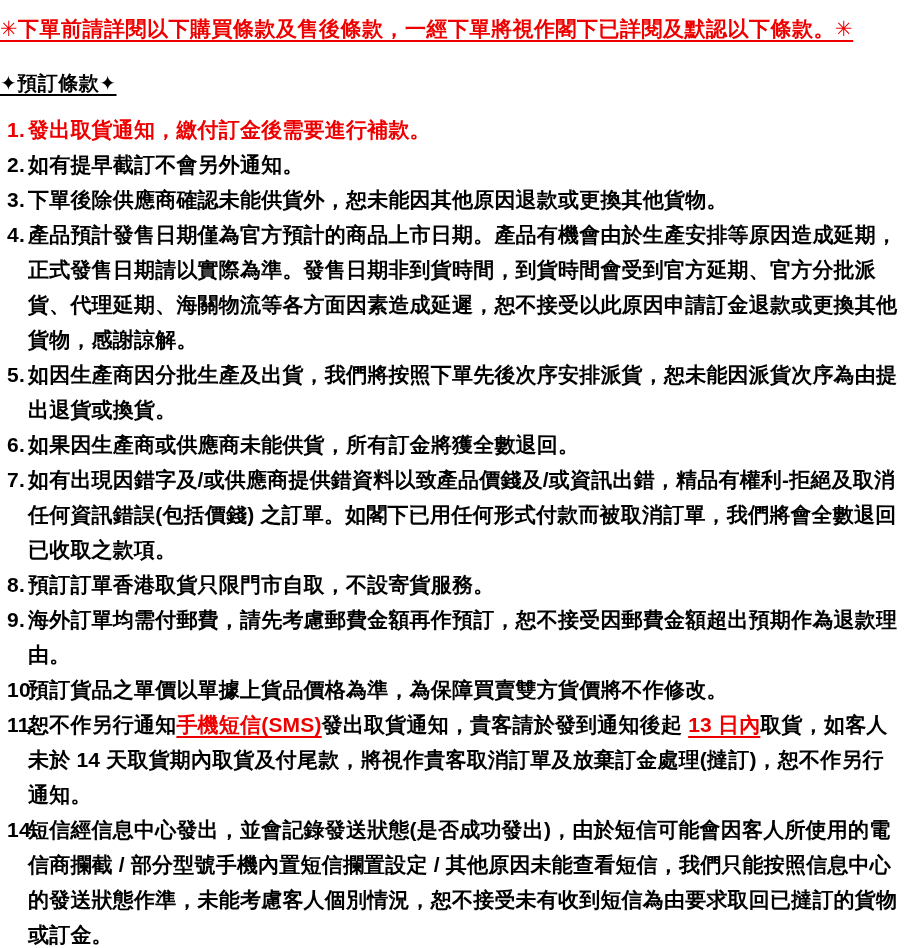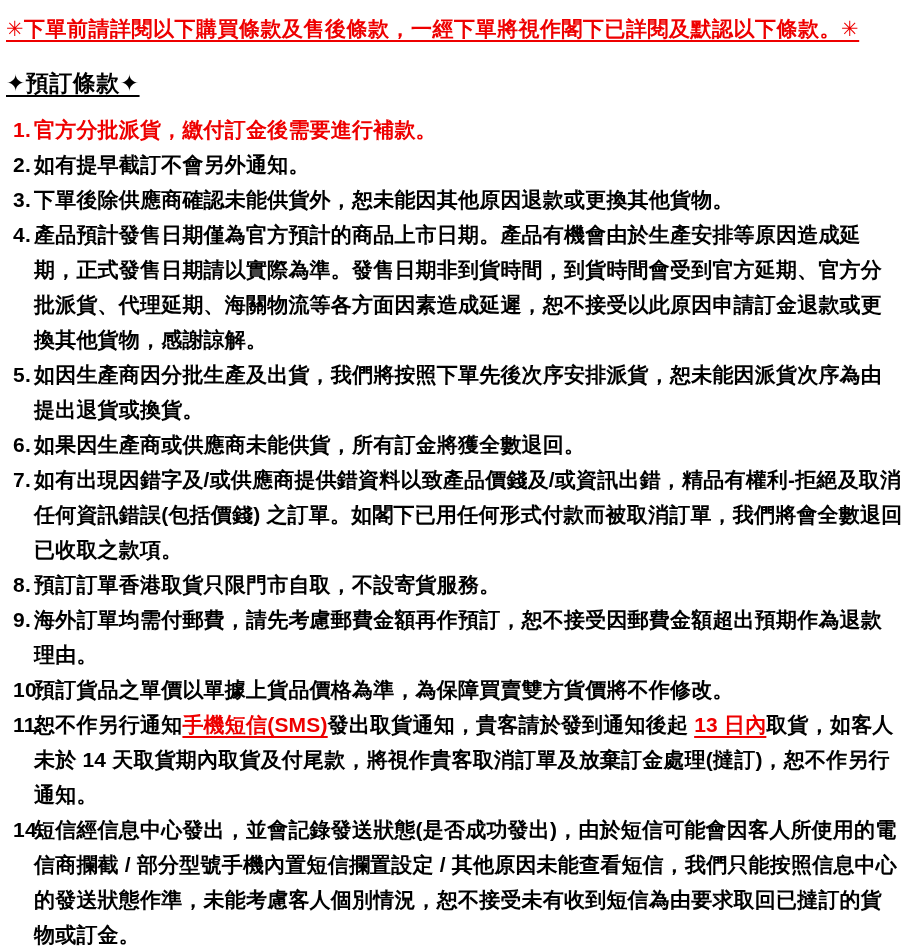--- a/index.html
+++ b/index.html
@@ -15,33 +15,33 @@
     background:#ffffff;
     overflow:hidden;
     font-family:"Liberation Sans","DejaVu Sans",sans-serif;
     font-weight:700;
     color:var(--ink);
   }
   .page{
     box-sizing:border-box;
     width:913px;
     height:948px;
-    padding:14px 10px 0 6px;
+    padding:14px 10px 0 0;
   }
   .notice{
     color:var(--red);
     font-size:21px;
     line-height:30px;
     text-decoration:underline;
     text-underline-offset:4px;
     letter-spacing:0.5px;
   }
   .section-title{
     margin-top:26px;
-    font-size:23px;
+    font-size:20px;
     line-height:26px;
     text-decoration:underline;
     text-underline-offset:4px;
     letter-spacing:0.5px;
   }
   .terms{
     margin-top:16px;
     font-size:21px;
     line-height:35px;
   }
@@ -70,21 +70,21 @@
 </style>
 </head>
 <body>
 
 <div class="page">
   <div class="notice">✳下單前請詳閱以下購買條款及售後條款，一經下單將視作閣下已詳閱及默認以下條款。✳</div>
 
   <div class="section-title">✦預訂條款✦</div>
 
   <div class="terms">
-      <div class="term red-item"><span class="term-num">1.</span><span><span class="seg-red">官方分批派貨，繳付訂金後需要進行補款。</span></span></div>
+      <div class="term red-item"><span class="term-num">1.</span><span><span class="seg-red">發出取貨通知，繳付訂金後需要進行補款。</span></span></div>
       <div class="term"><span class="term-num">2.</span><span><span class="seg-normal">如有提早截訂不會另外通知。</span></span></div>
       <div class="term"><span class="term-num">3.</span><span><span class="seg-normal">下單後除供應商確認未能供貨外，恕未能因其他原因退款或更換其他貨物。</span></span></div>
       <div class="term"><span class="term-num">4.</span><span><span class="seg-normal">產品預計發售日期僅為官方預計的商品上市日期。產品有機會由於生產安排等原因造成延期，正式發售日期請以實際為準。發售日期非到貨時間，到貨時間會受到官方延期、官方分批派貨、代理延期、海關物流等各方面因素造成延遲，恕不接受以此原因申請訂金退款或更換其他貨物，感謝諒解。</span></span></div>
       <div class="term"><span class="term-num">5.</span><span><span class="seg-normal">如因生產商因分批生產及出貨，我們將按照下單先後次序安排派貨，恕未能因派貨次序為由提出退貨或換貨。</span></span></div>
       <div class="term"><span class="term-num">6.</span><span><span class="seg-normal">如果因生產商或供應商未能供貨，所有訂金將獲全數退回。</span></span></div>
       <div class="term"><span class="term-num">7.</span><span><span class="seg-normal">如有出現因錯字及/或供應商提供錯資料以致產品價錢及/或資訊出錯，精品有權利-拒絕及取消任何資訊錯誤(包括價錢) 之訂單。如閣下已用任何形式付款而被取消訂單，我們將會全數退回已收取之款項。</span></span></div>
       <div class="term"><span class="term-num">8.</span><span><span class="seg-normal">預訂訂單香港取貨只限門市自取，不設寄貨服務。</span></span></div>
       <div class="term"><span class="term-num">9.</span><span><span class="seg-normal">海外訂單均需付郵費，請先考慮郵費金額再作預訂，恕不接受因郵費金額超出預期作為退款理由。</span></span></div>
       <div class="term"><span class="term-num">10.</span><span><span class="seg-normal">預訂貨品之單價以單據上貨品價格為準，為保障買賣雙方貨價將不作修改。</span></span></div>
       <div class="term"><span class="term-num">11.</span><span><span class="seg-normal">恕不作另行通知</span><span class="seg-red-underline">手機短信(SMS)</span><span class="seg-normal">發出取貨通知，貴客請於發到通知後起 </span><span class="seg-red-underline">13 日內</span><span class="seg-normal">取貨，如客人未於 14 天取貨期內取貨及付尾款，將視作貴客取消訂單及放棄訂金處理(撻訂)，恕不作另行通知。</span></span></div>

